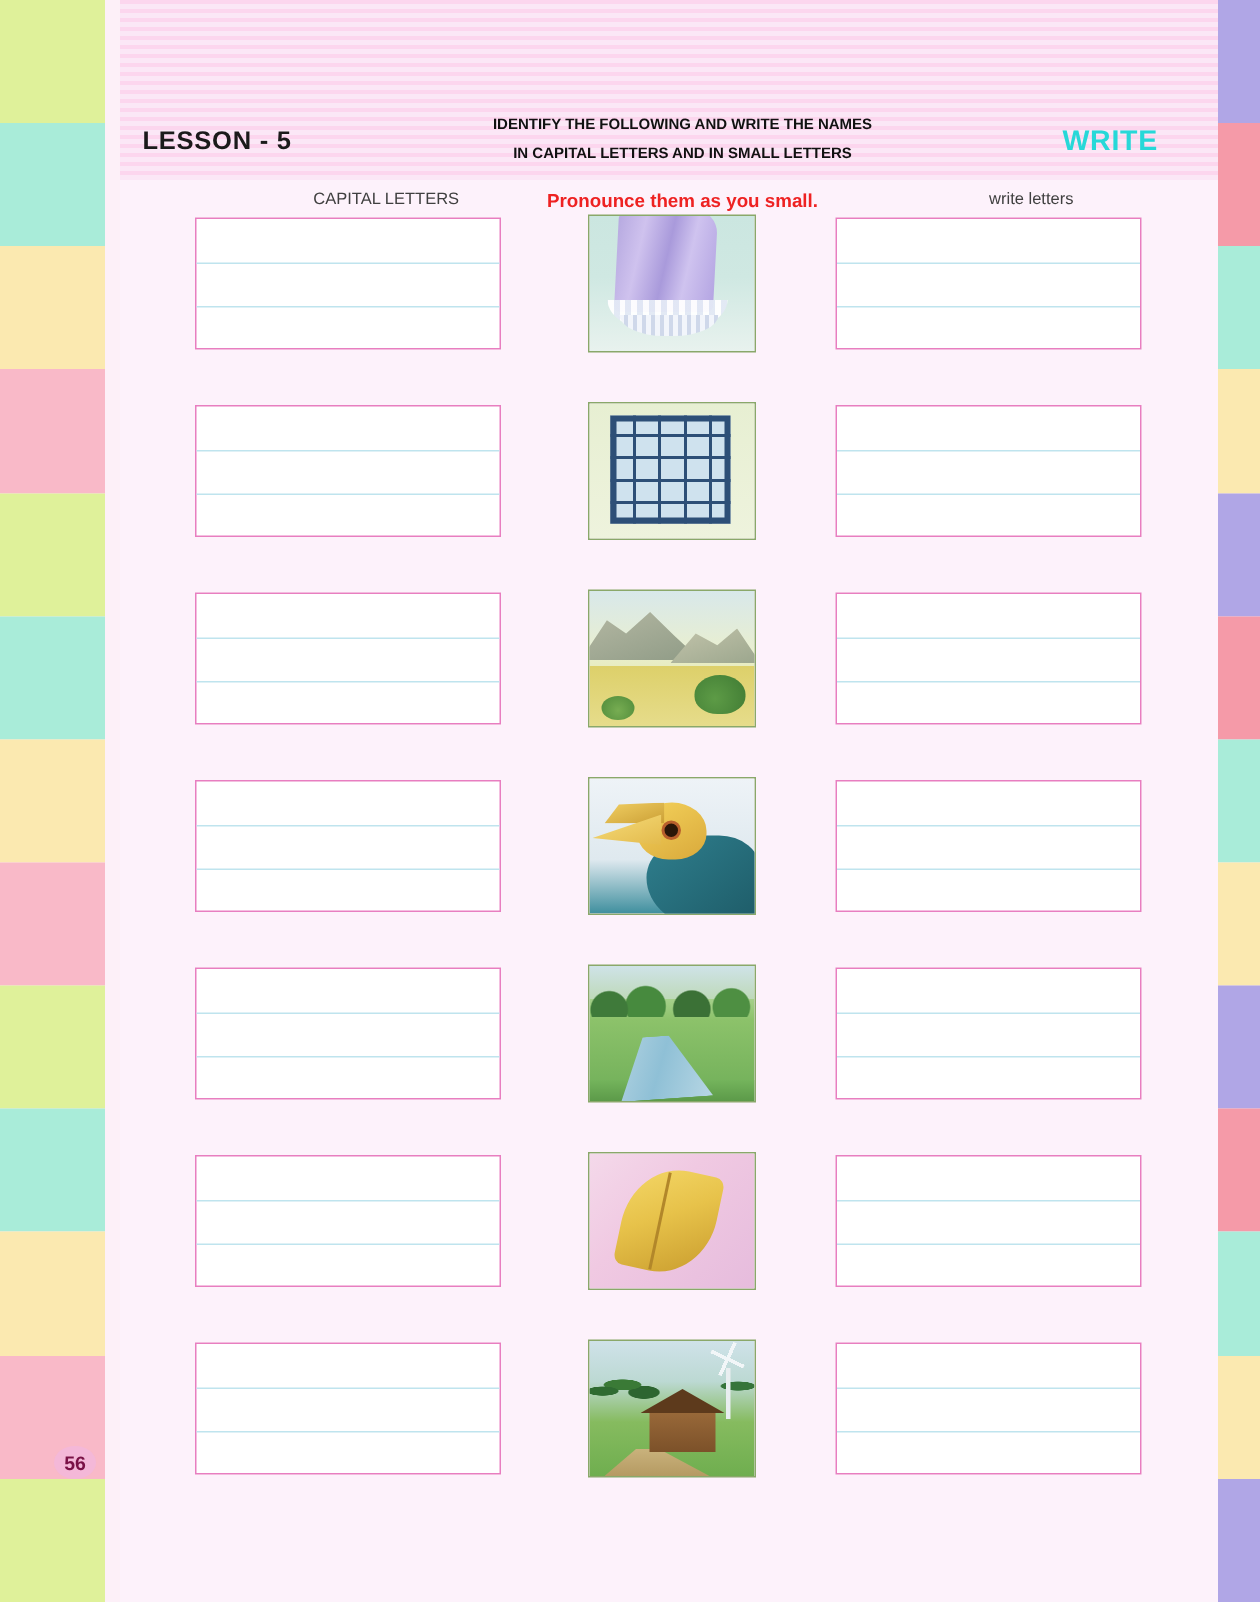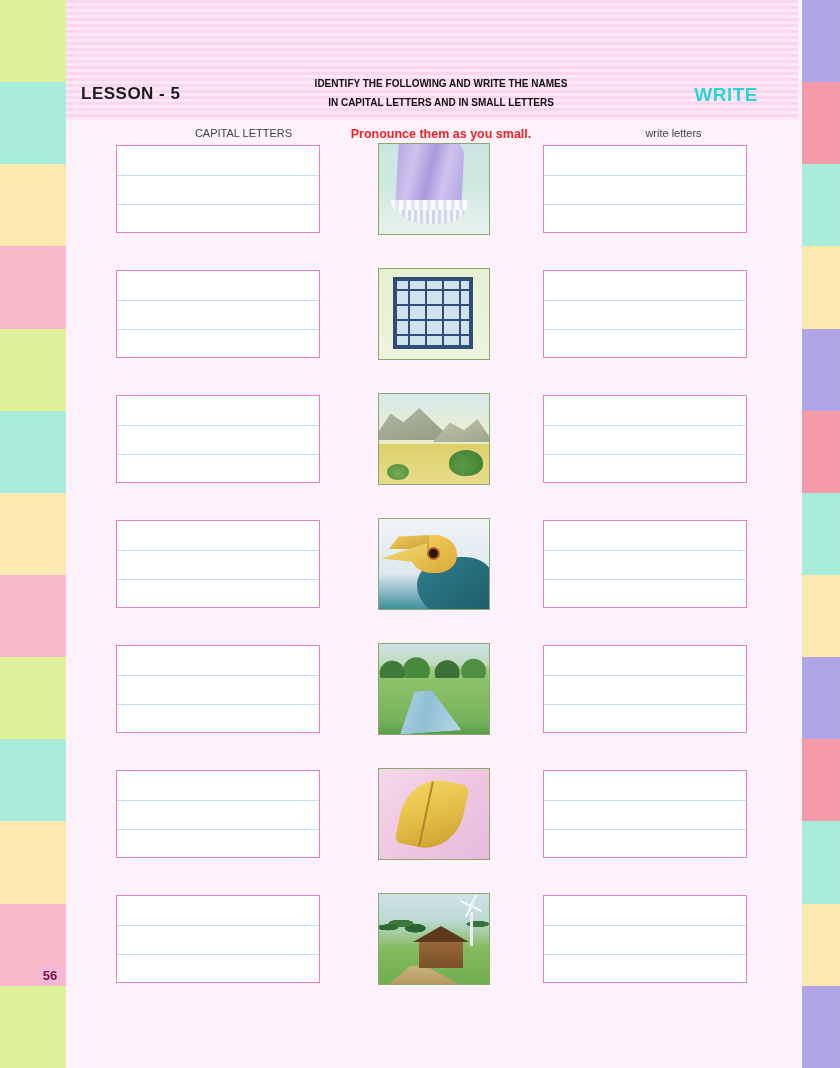--- a/index.html
+++ b/index.html
@@ -29,21 +29,21 @@
   }
   .strip.left { left: 0; }
   .strip.right { right: 0; width: 38px; }
   .strip .cell {
     width: 100%;
   }
 
   
   .sheet {
     position: absolute;
-    left: 66px;
+    left: 80px;
     top: 0;
     width: 732px;
     height: 1068px;
     background: #fdeaf7;
   }
   .band {
     position: absolute;
     left: 0;
     top: 0;
     width: 732px;

